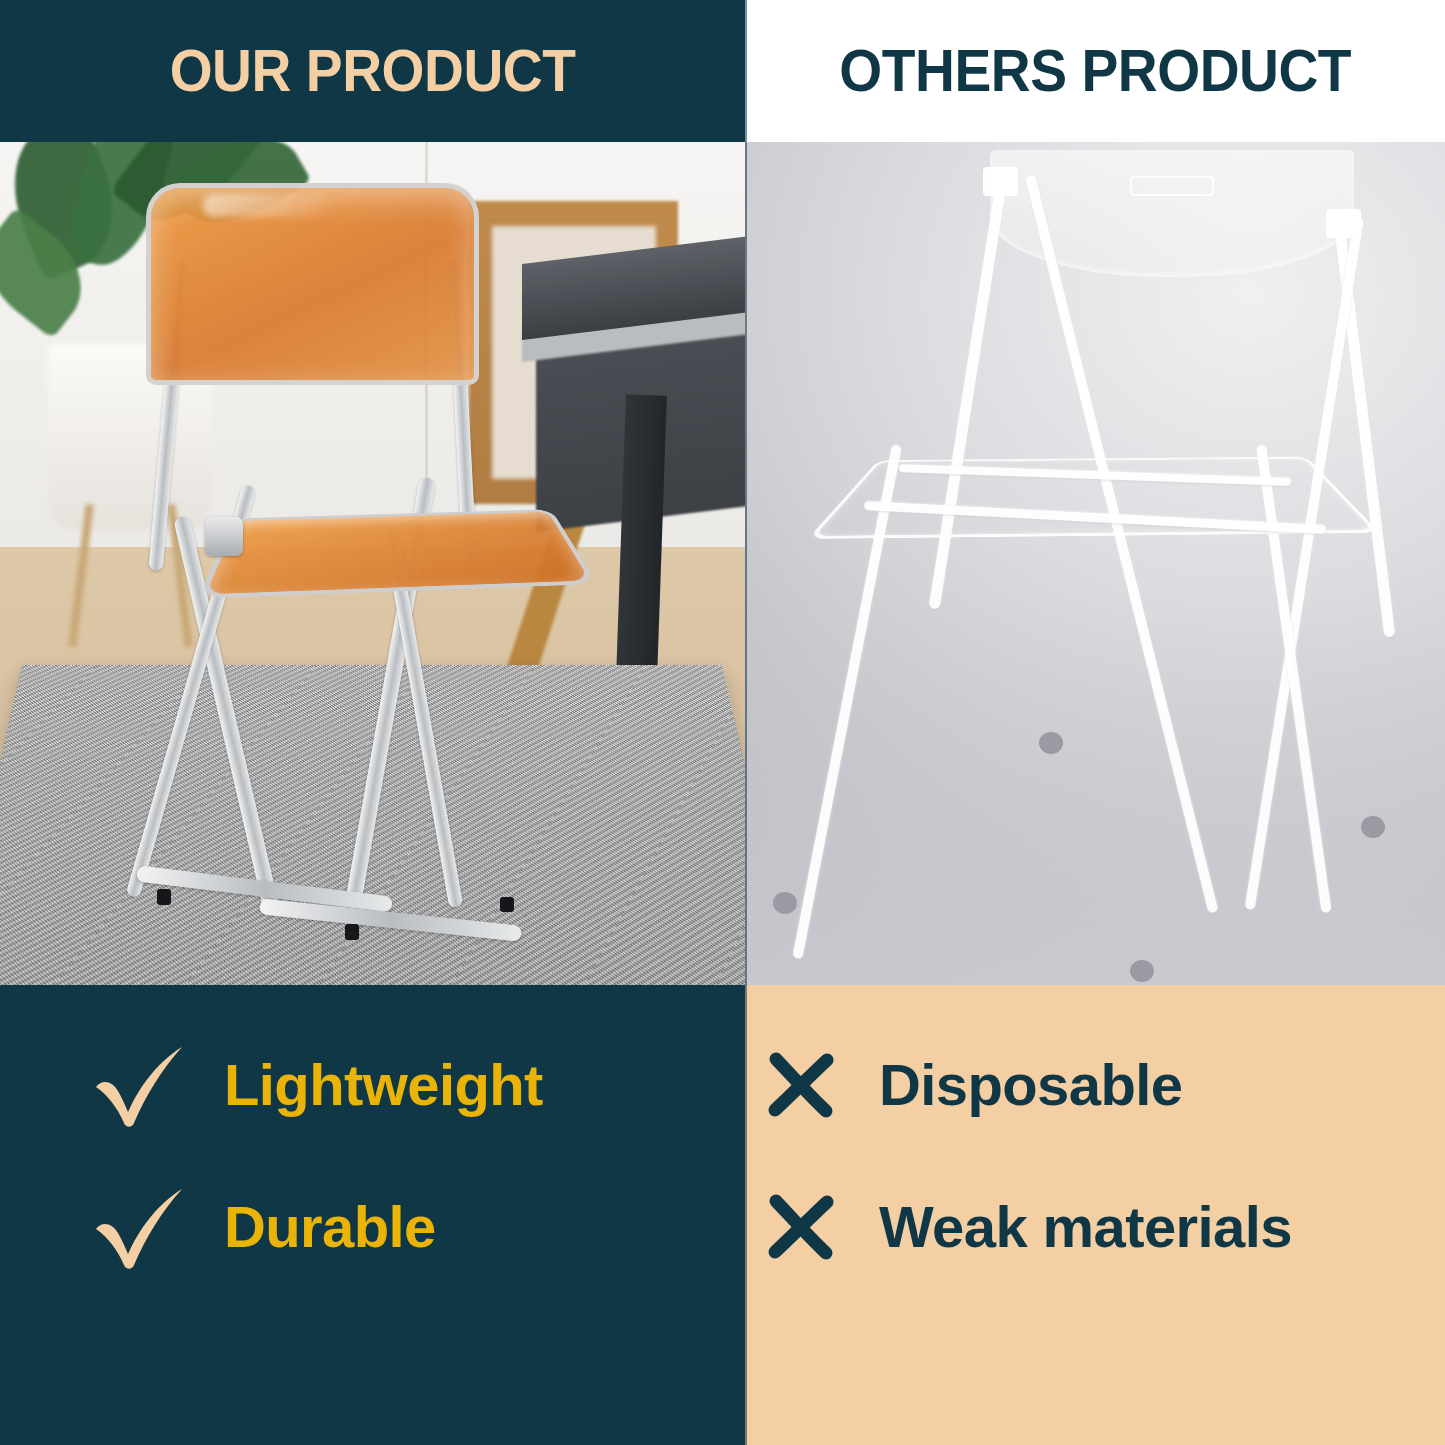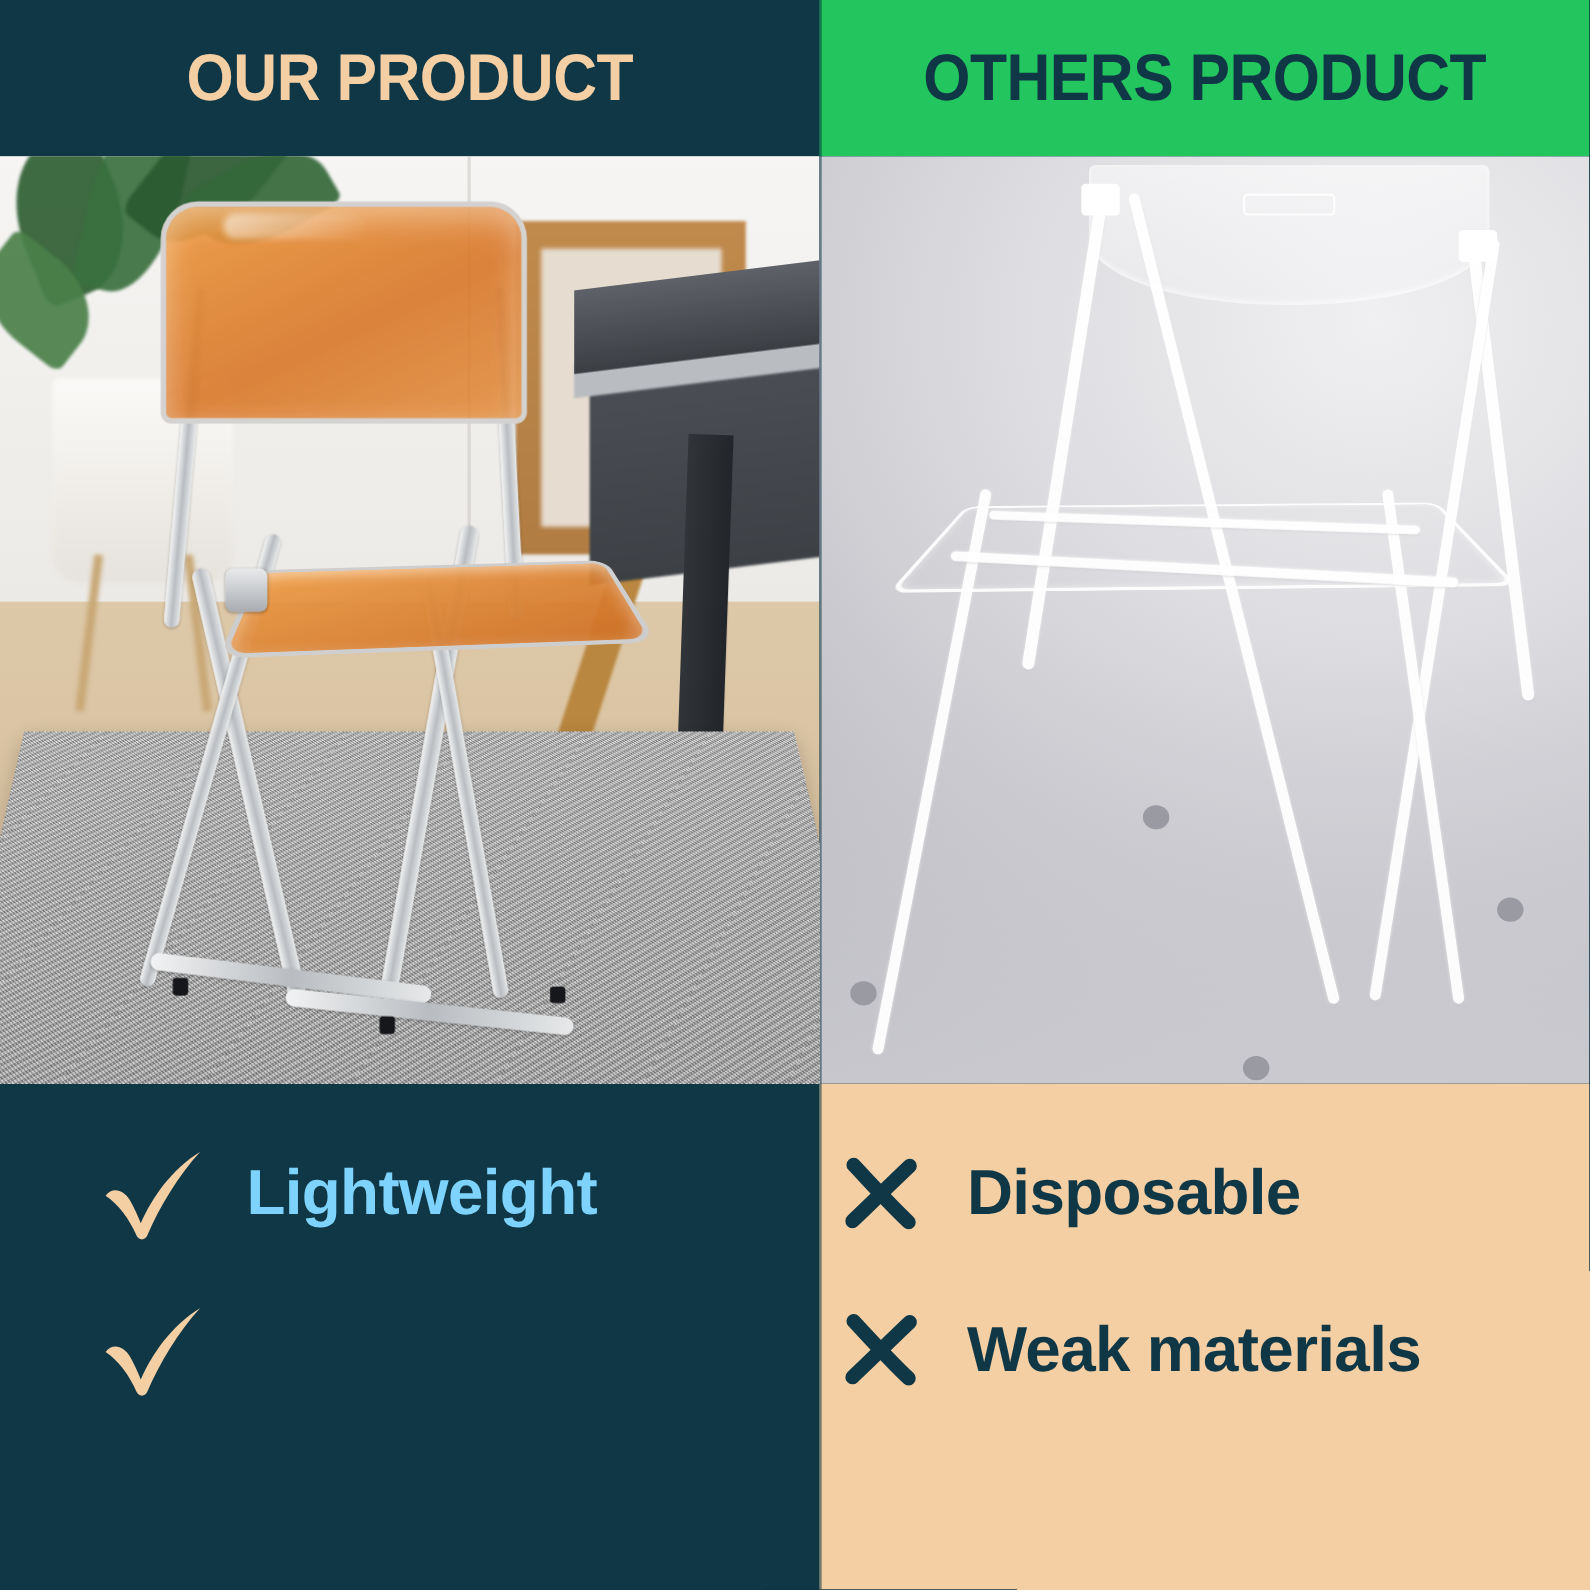--- a/index.html
+++ b/index.html
@@ -12,21 +12,21 @@
     position:relative;
     width:1445px; height:1067px;
     display:grid;
     grid-template-columns:745px 700px;
     grid-template-rows:142px 843px 460px;
   }
 
   
   .hdr { display:flex; align-items:center; justify-content:center; overflow:hidden; }
   .hdr-left  { background:#0f3746; }
-  .hdr-right { background:#22c55e;align-items:center; }
+  .hdr-right { background:#ffffff;align-items:center; }
   .hdr-text {
     font-size:60px;
     font-weight:700;
     letter-spacing:-0.5px;
     line-height:1;
     white-space:nowrap;
     transform:scaleX(0.92);
     text-transform:uppercase;
   }
   .hdr-left  .hdr-text { color:#f5cfa4; }
@@ -191,21 +191,21 @@
   }
   .mark { flex:0 0 auto; display:flex; align-items:center; justify-content:center; }
   .mark svg { display:block; }
   .panel-left  .mark { width:112px; height:96px; }
   .panel-right .mark { width:112px; height:96px; }
 
   .feat-label {
     font-size:58px; font-weight:700; line-height:1;
     letter-spacing:-0.6px; white-space:nowrap;
   }
-  .panel-left  .feat-label { color:#7dd3fc; margin-left:26px; }
+  .panel-left  .feat-label { color:#eab308; margin-left:26px; }
   .panel-right .feat-label { color:#0f3746; margin-left:22px; }
 
   .divider {
     position:absolute; left:745px; top:0; width:2px; height:1445px;
     background:#0f3746; opacity:.55;
   }
 </style>
 </head>
 <body>
 
@@ -308,20 +308,21 @@
         <span class="feat-label">Lightweight</span>
       </li>
 
 
       <li class="feat">
         <span class="mark">
           <svg width="104" height="88" viewBox="0 0 104 88" aria-hidden="true">
             <path d="M6 46 C12 38 22 40 28 50 C32 57 35 64 38 71 C48 48 66 22 92 6 C72 28 55 56 44 82 C42 87 36 87 34 82 C28 68 18 54 6 46 Z" fill="#f5cfa4"></path>
           </svg>
         </span>
+        <span class="feat-label">Durable</span>
       </li>
 
     </ul>
   </div>
 
   <div class="panel panel-right">
     <ul class="feat-list">
 
       <li class="feat">
         <span class="mark">

